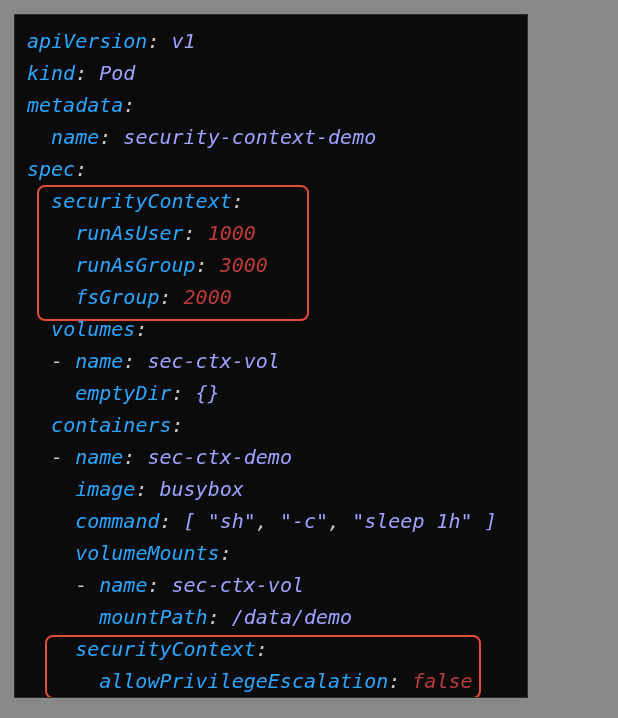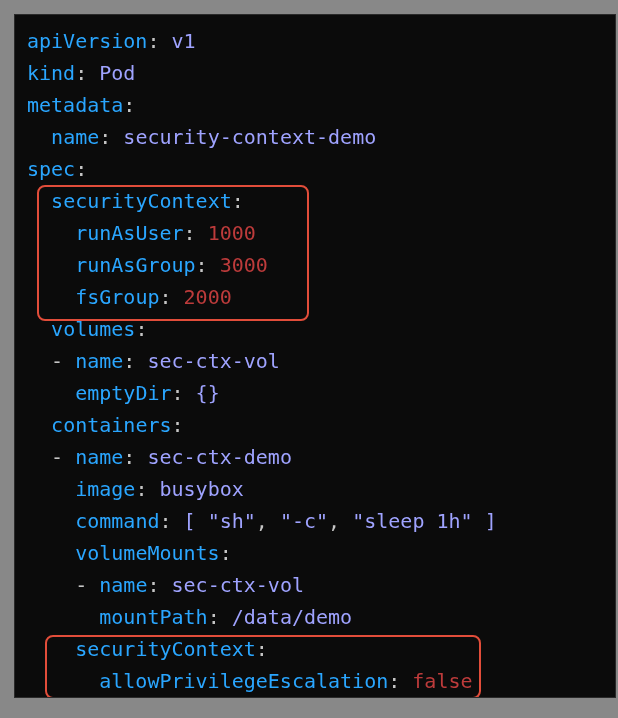--- a/index.html
+++ b/index.html
@@ -6,27 +6,28 @@
     margin: 0;
     padding: 0;
     background: #888;
     width: 618px;
     height: 718px;
     font-family: "Menlo", "Consolas", "DejaVu Sans Mono", monospace;
   }
   .frame {
     position: relative;
     margin: 14px;
-    width: 602px;
+    width: 514px;
     height: 684px;
     background: #0b0b0b;
     border: 1px solid #2a2a2a;
     box-sizing: border-box;
     padding: 10px 12px 8px 12px;
     overflow: hidden;
+    font-style: italic;
   }
   pre.code {
     margin: 0;
     padding: 0;
     font-family: inherit;
     font-size: 20px;
     line-height: 32px;
     white-space: pre;
     color: #c6c6c6;
   }

